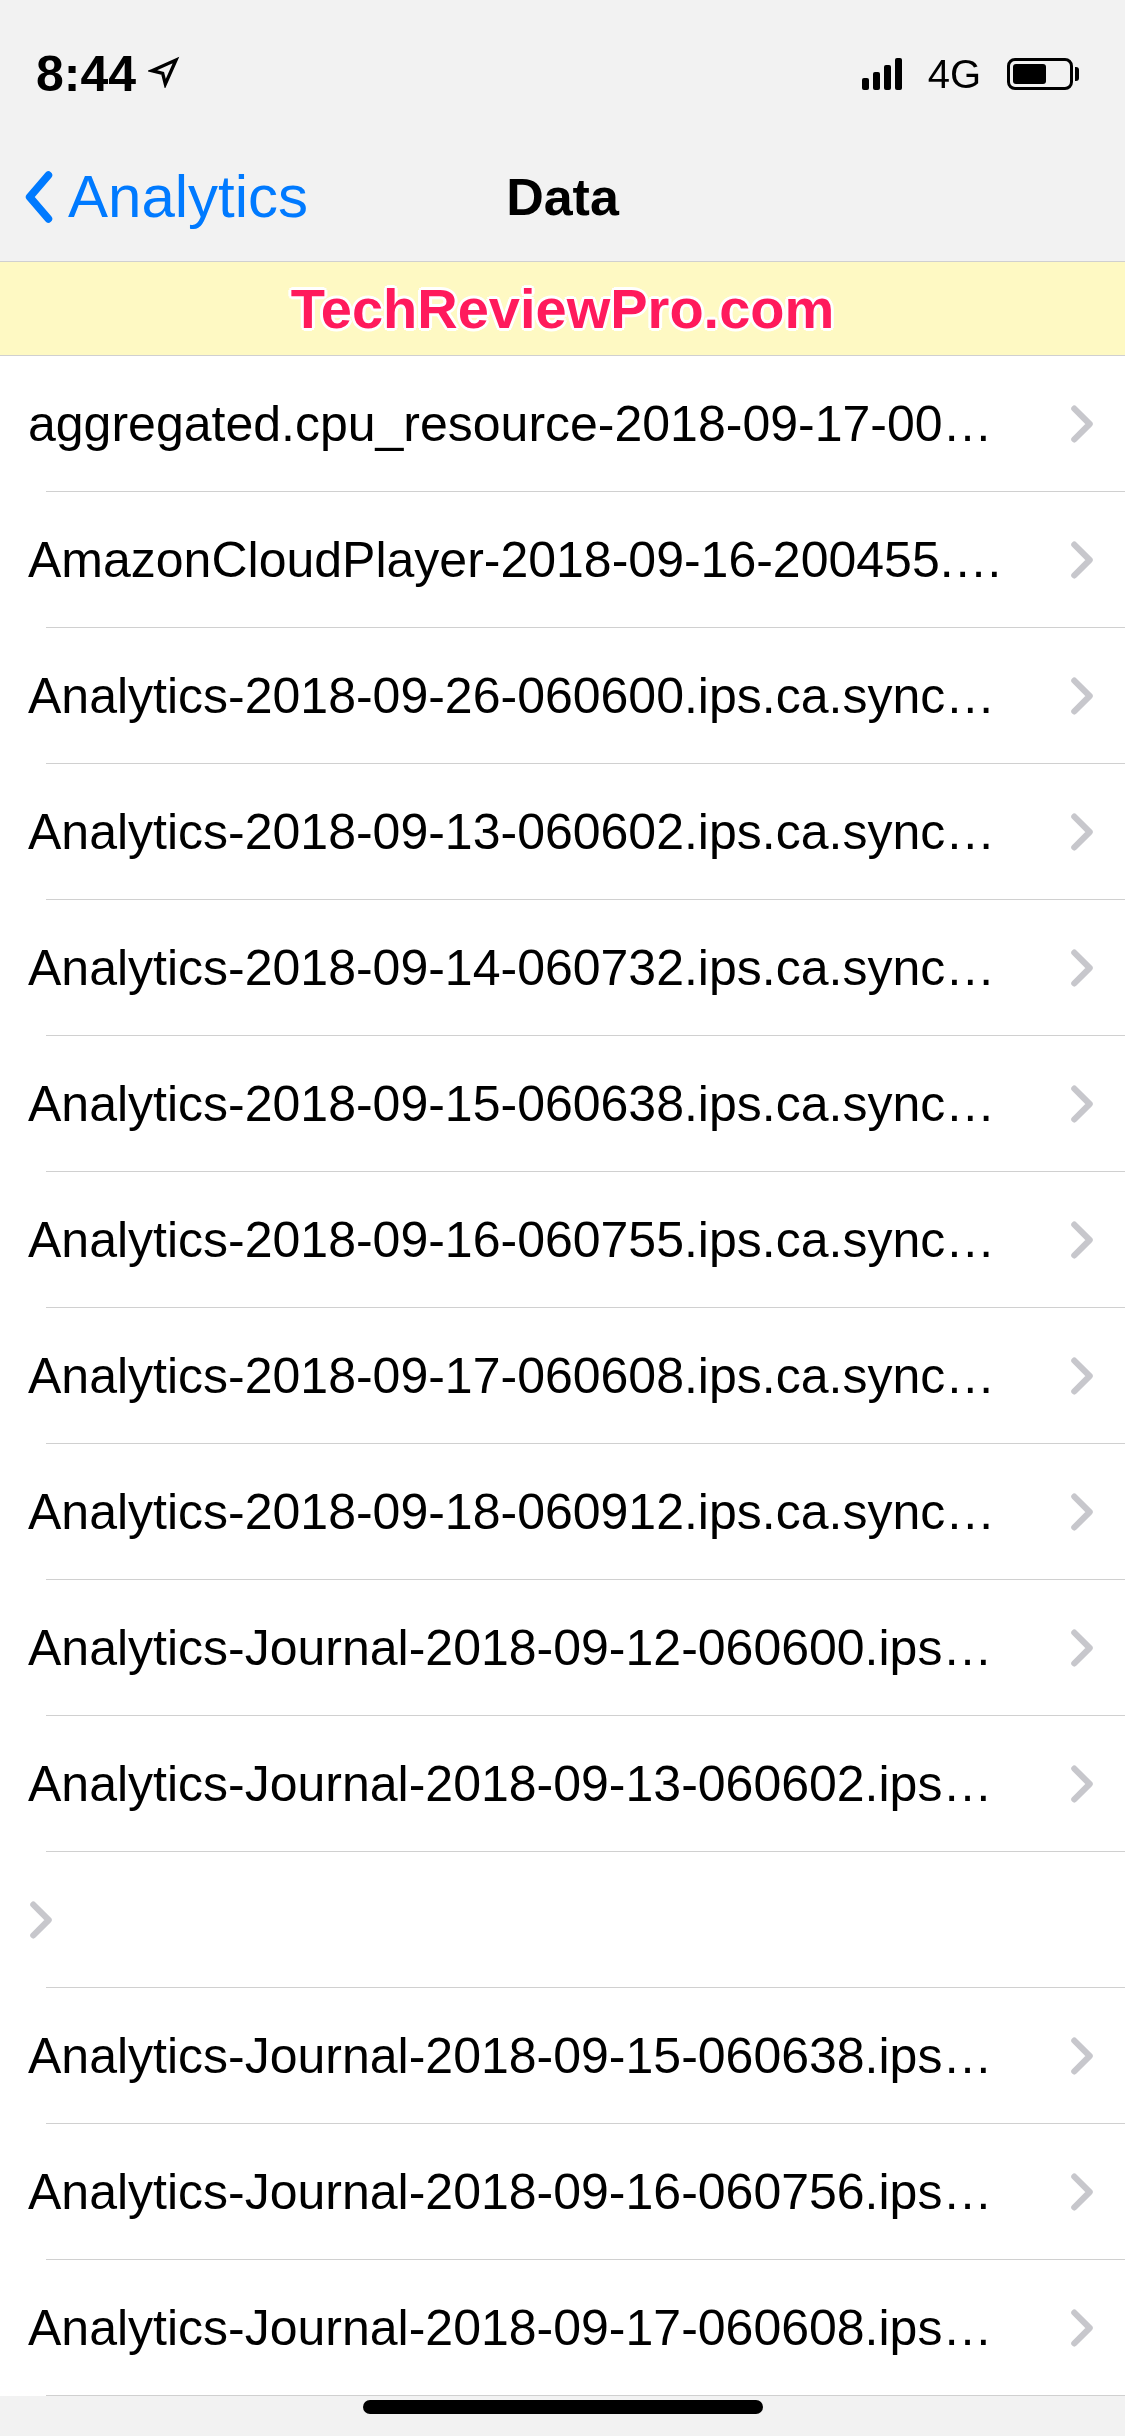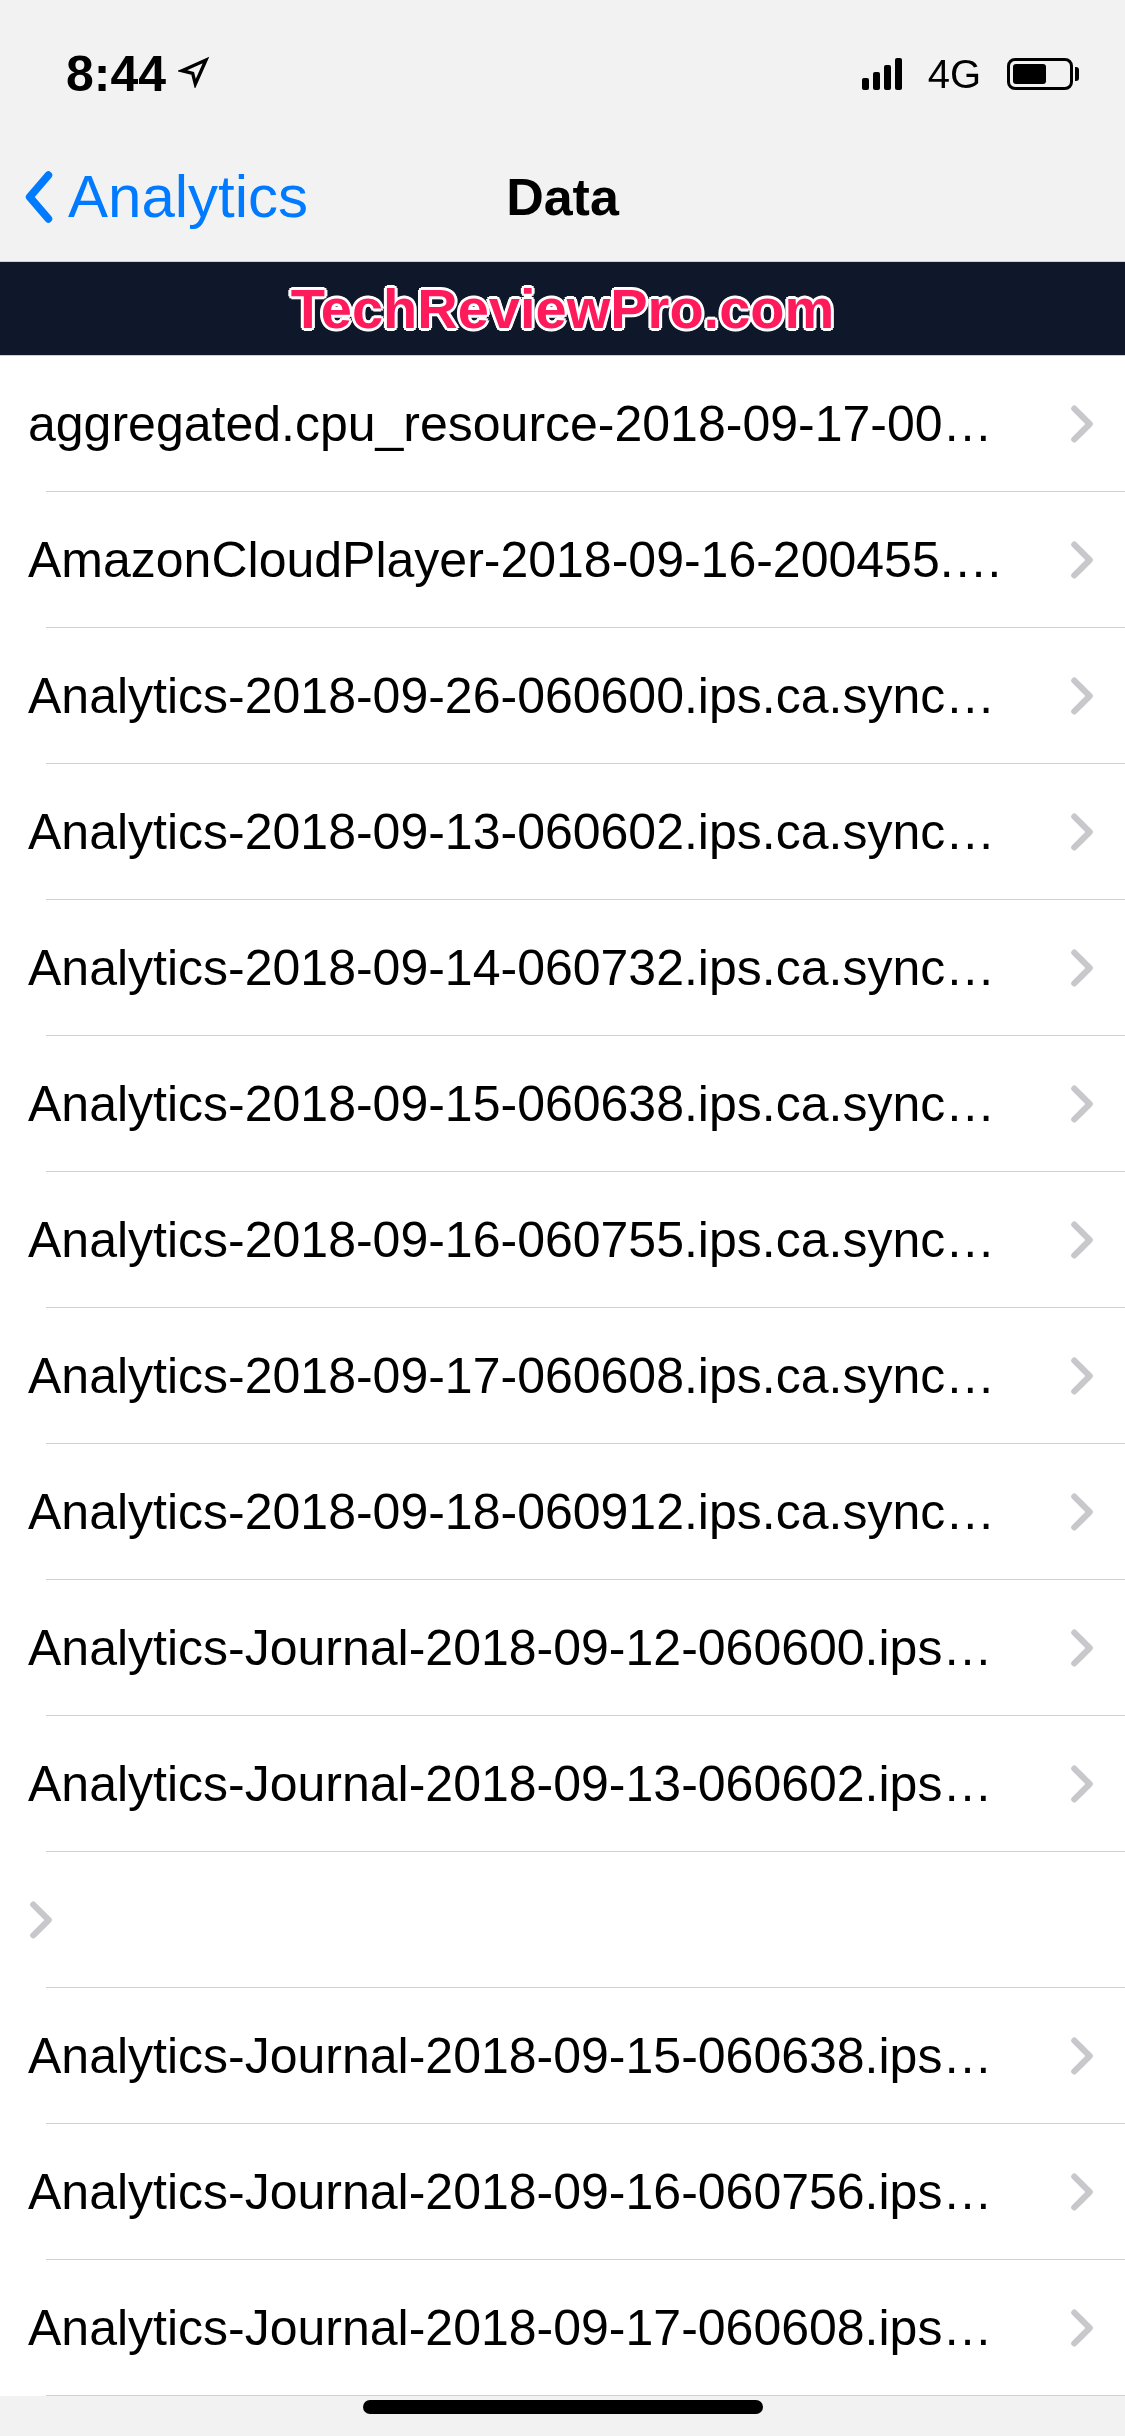--- a/index.html
+++ b/index.html
@@ -12,21 +12,21 @@
       width: 1125px;
       height: 2436px;
       background: #f2f2f2;
       overflow: hidden;
       position: relative;
     }
     .status-bar {
       display: flex;
       justify-content: space-between;
       align-items: center;
-      padding: 36px 46px 20px 66px;
+      padding: 36px 46px 20px 36px;
       height: 132px;
       background: #f2f2f2;
     }
     .status-left {
       display: flex;
       align-items: center;
       gap: 12px;
     }
     .status-time {
       font-size: 50px;
@@ -108,21 +108,21 @@
     .nav-title {
       position: absolute;
       left: 50%;
       transform: translateX(-50%);
       font-size: 52px;
       font-weight: 600;
       color: #000;
     }
     .watermark-section {
       height: 94px;
-      background: #0f172a;
+      background: #fef9c3;
       display: flex;
       align-items: center;
       justify-content: center;
       border-bottom: 1px solid #d0d0d0;
     }
     .watermark {
       font-size: 56px;
       font-weight: 700;
       color: #ff1a5c;
       text-shadow:

